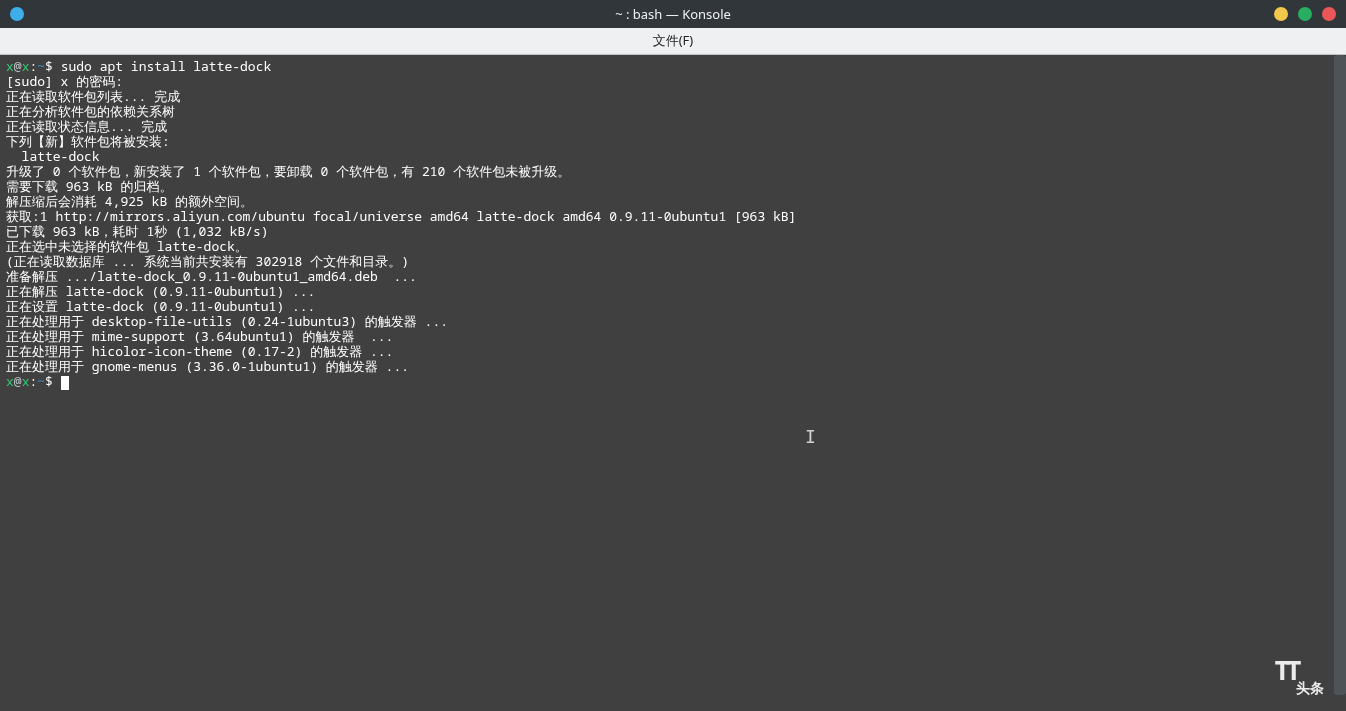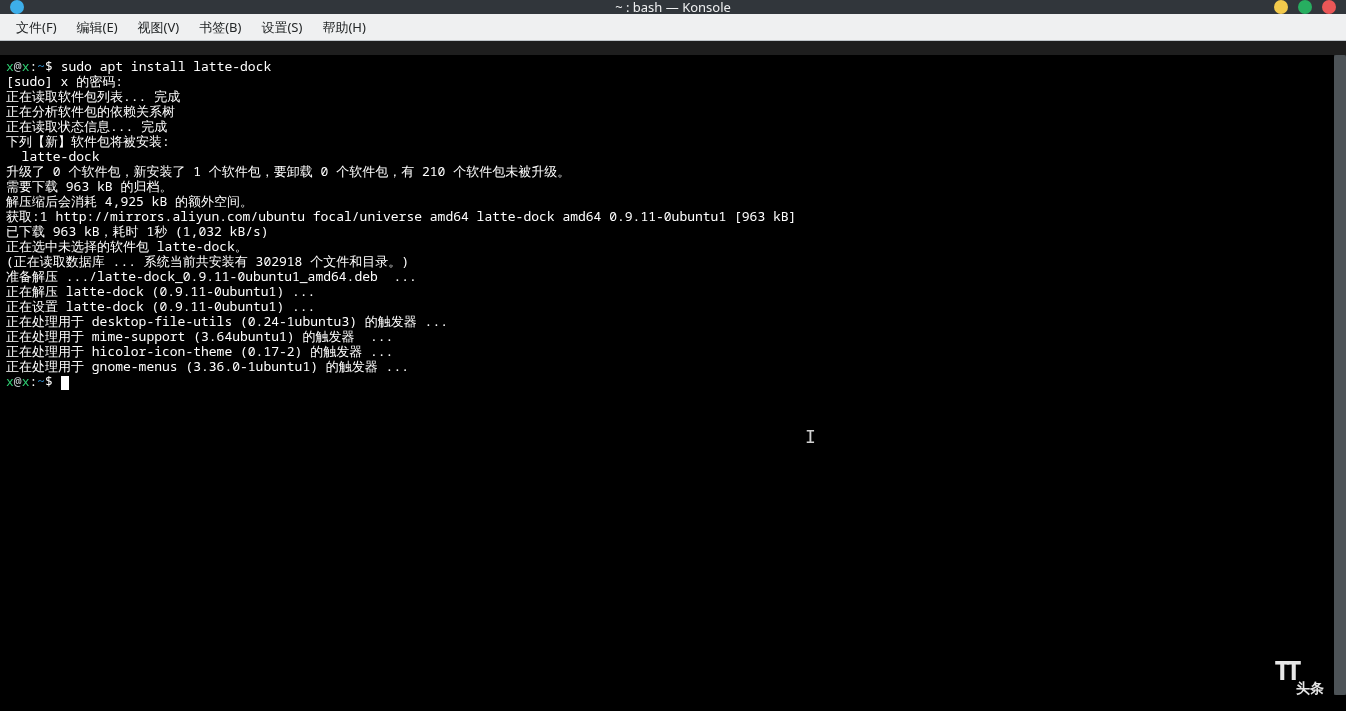--- a/index.html
+++ b/index.html
@@ -5,21 +5,21 @@
     * { margin: 0; padding: 0; box-sizing: border-box; }
     body {
       width: 1346px;
       height: 711px;
       background: #1e1e1e;
       font-family: "Noto Sans", "Microsoft YaHei", sans-serif;
       overflow: hidden;
       position: relative;
     }
     .titlebar {
-      height: 14px;
+      height: 28px;
       background: #31363b;
       display: flex;
       align-items: center;
       position: relative;
       color: #eff0f1;
       font-size: 13px;
     }
     .titlebar-left {
       display: flex;
       align-items: center;
@@ -55,32 +55,33 @@
     .traffic.red    { background: #eb5757; }
     .menubar {
       height: 27px;
       background: #eff0f1;
       border-bottom: 1px solid #bdc3c7;
       display: flex;
       align-items: center;
       padding: 0 6px;
       font-size: 13px;
       color: #232627;
+      flex-direction: column;
     }
     .menu-item {
       padding: 3px 10px;
       cursor: pointer;
     }
     .terminal-area {
       position: absolute;
       top: 55px;
       left: 0;
       right: 0;
       bottom: 0;
-      background: #000000;
+      background: #404040;
       padding: 4px 6px 0 6px;
       overflow: hidden;
     }
     .term-content {
       font-family: "Noto Sans Mono", "DejaVu Sans Mono", "Courier New", monospace;
       font-size: 13px;
       line-height: 15px;
       white-space: pre;
       color: #ffffff;
     }

